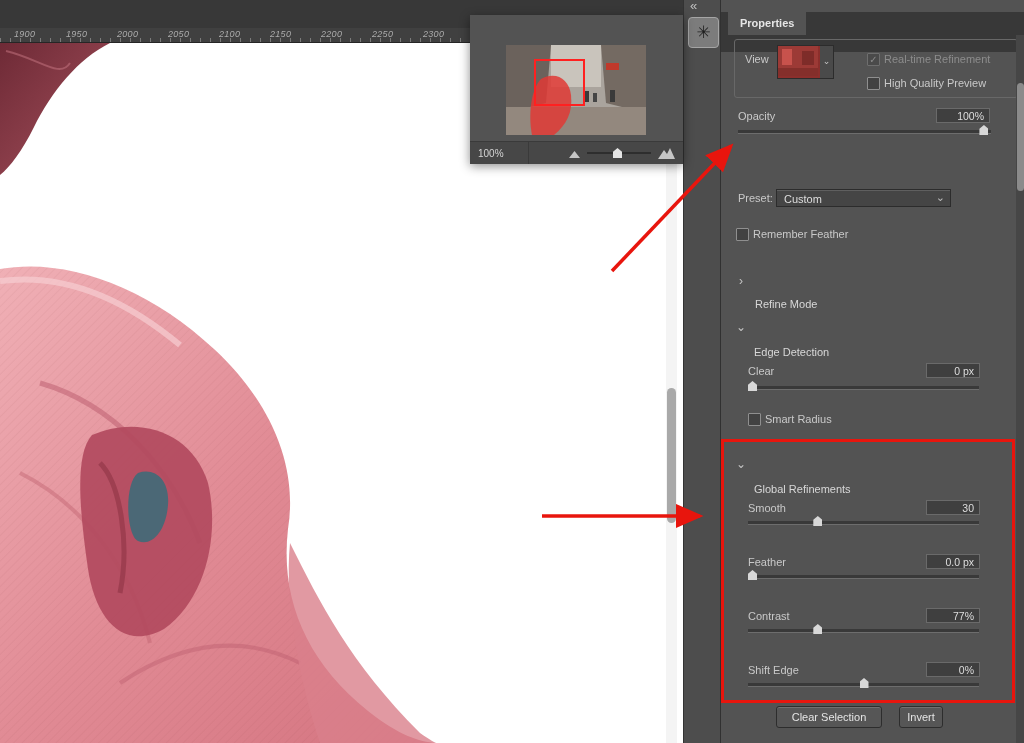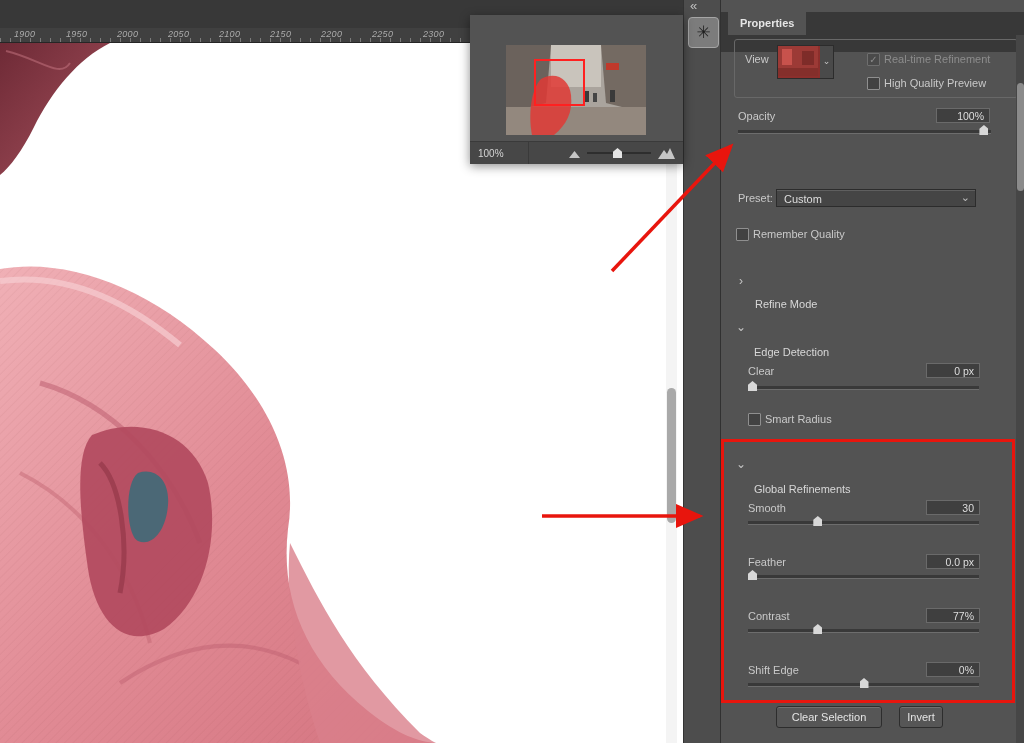--- a/index.html
+++ b/index.html
@@ -188,27 +188,27 @@
       <span class="lbl" style="left:149px;top:37px">High Quality Preview</span>
     </div>
 
     <span class="lbl" style="left:17px;top:110px">Opacity</span>
     <div class="val-box" style="left:215px;top:108px">100%</div>
     <div class="ps-slider" style="left:17px;top:130px;width:253px">
       <div class="house" style="left:calc(97% - 4px)"></div>
     </div>
 
     <span class="lbl" style="left:17px;top:192px">Preset:</span>
-    <div class="dropdown" style="left:55px;top:189px;width:200px">
+    <div class="dropdown" style="left:55px;top:189px;width:175px">
       <span>Custom</span>
       <span class="dd-arrow">⌄</span>
     </div>
 
     <span class="chk" style="left:15px;top:228px"></span>
-    <span class="lbl" style="left:32px;top:228px">Remember Quality</span>
+    <span class="lbl" style="left:32px;top:228px">Remember Feather</span>
 
     <span class="chev" style="left:18px;top:276px">›</span>
     <span class="sec-lbl" style="left:34px;top:274px">Refine Mode</span>
 
     <span class="chev" style="left:15px;top:322px">⌄</span>
     <span class="sec-lbl" style="left:33px;top:322px">Edge Detection</span>
 
     <span class="lbl" style="left:27px;top:365px">Clear</span>
     <div class="val-box" style="left:205px;top:363px">0 px</div>
     <div class="ps-slider" style="left:27px;top:386px;width:231px">

